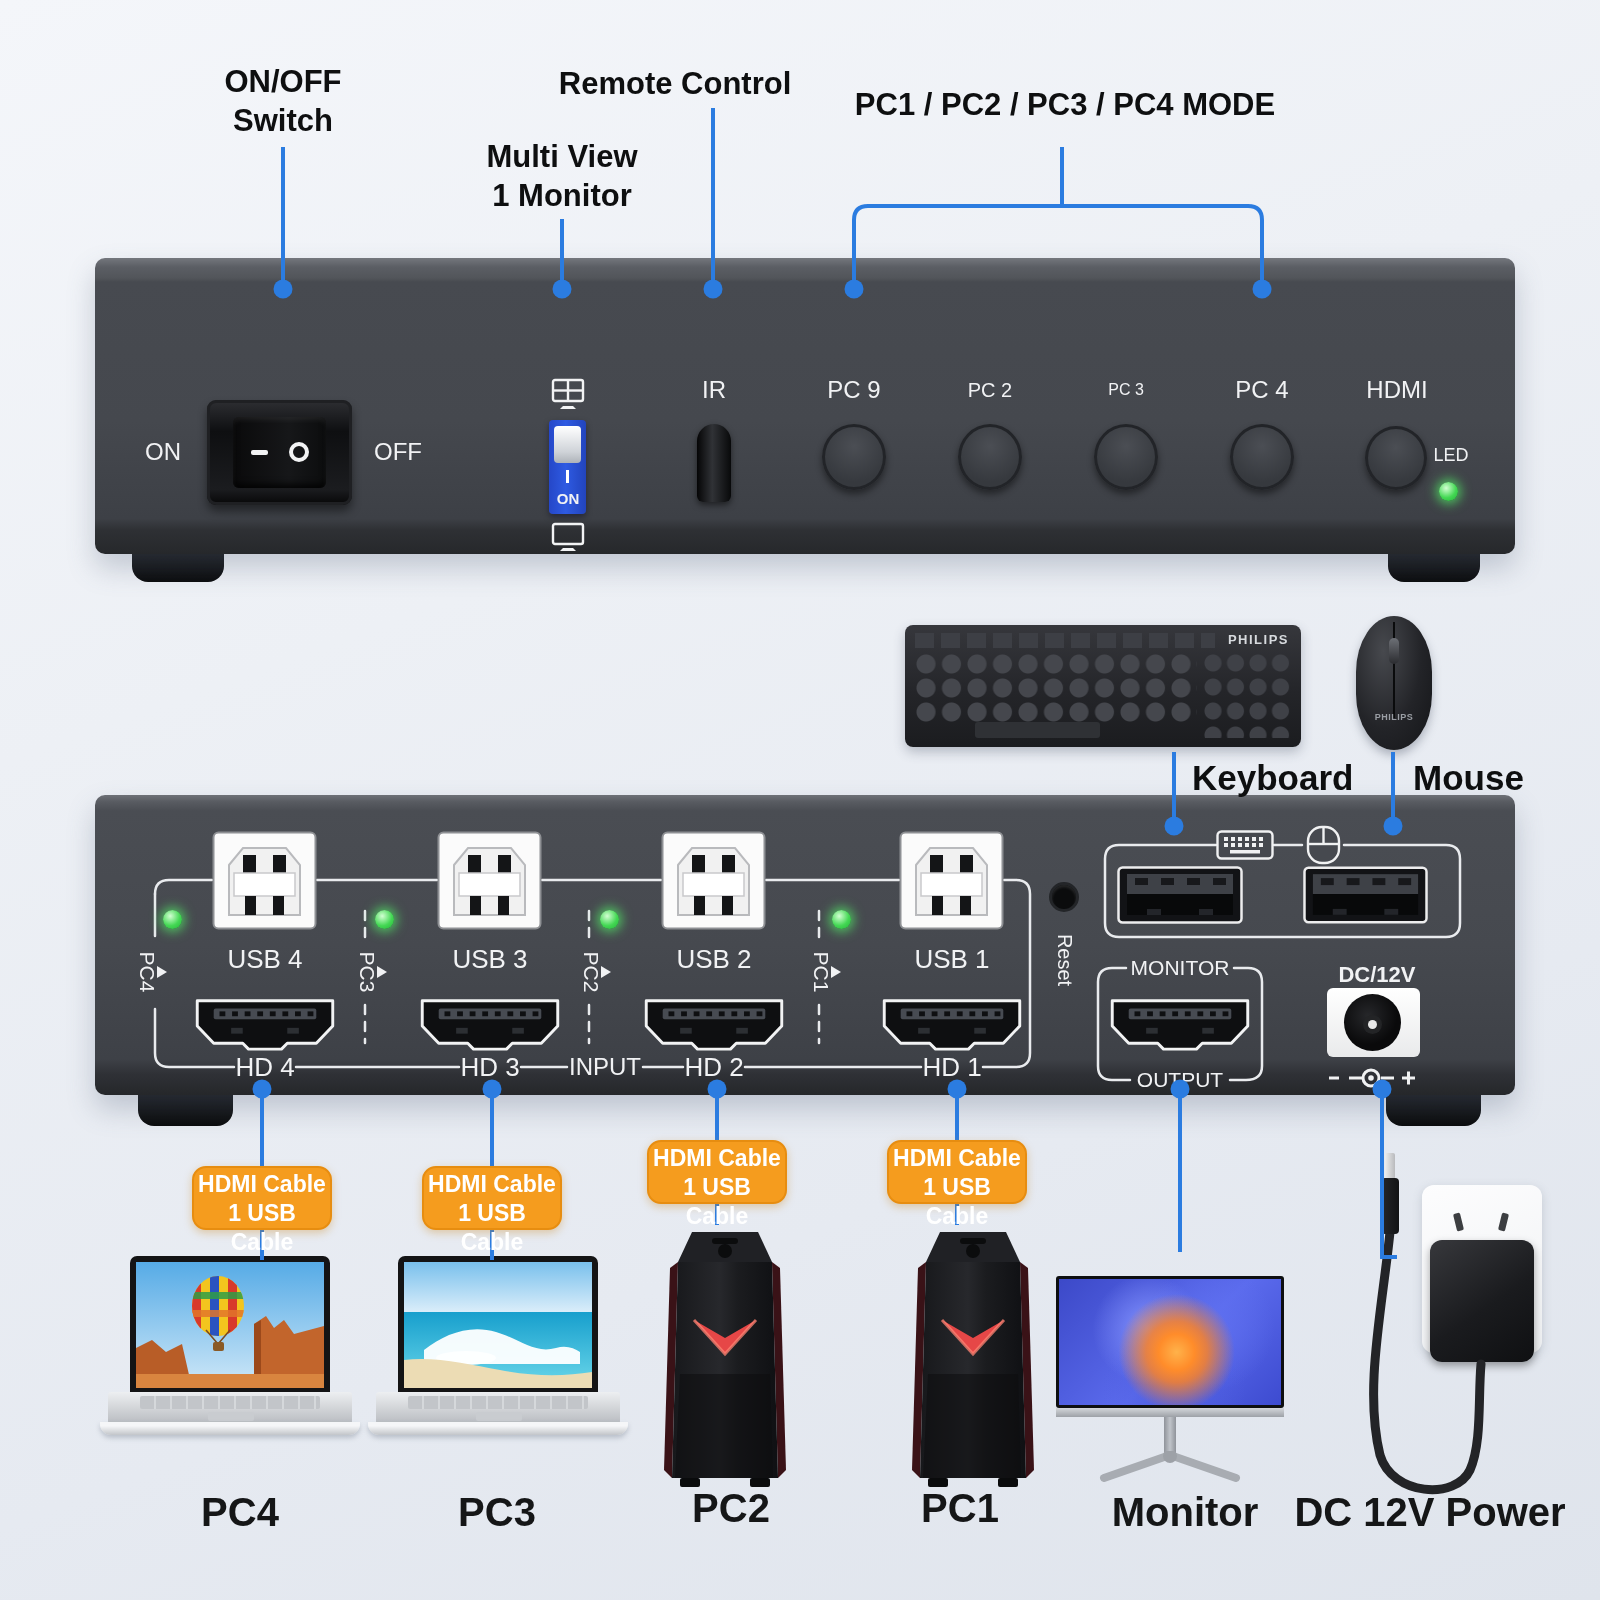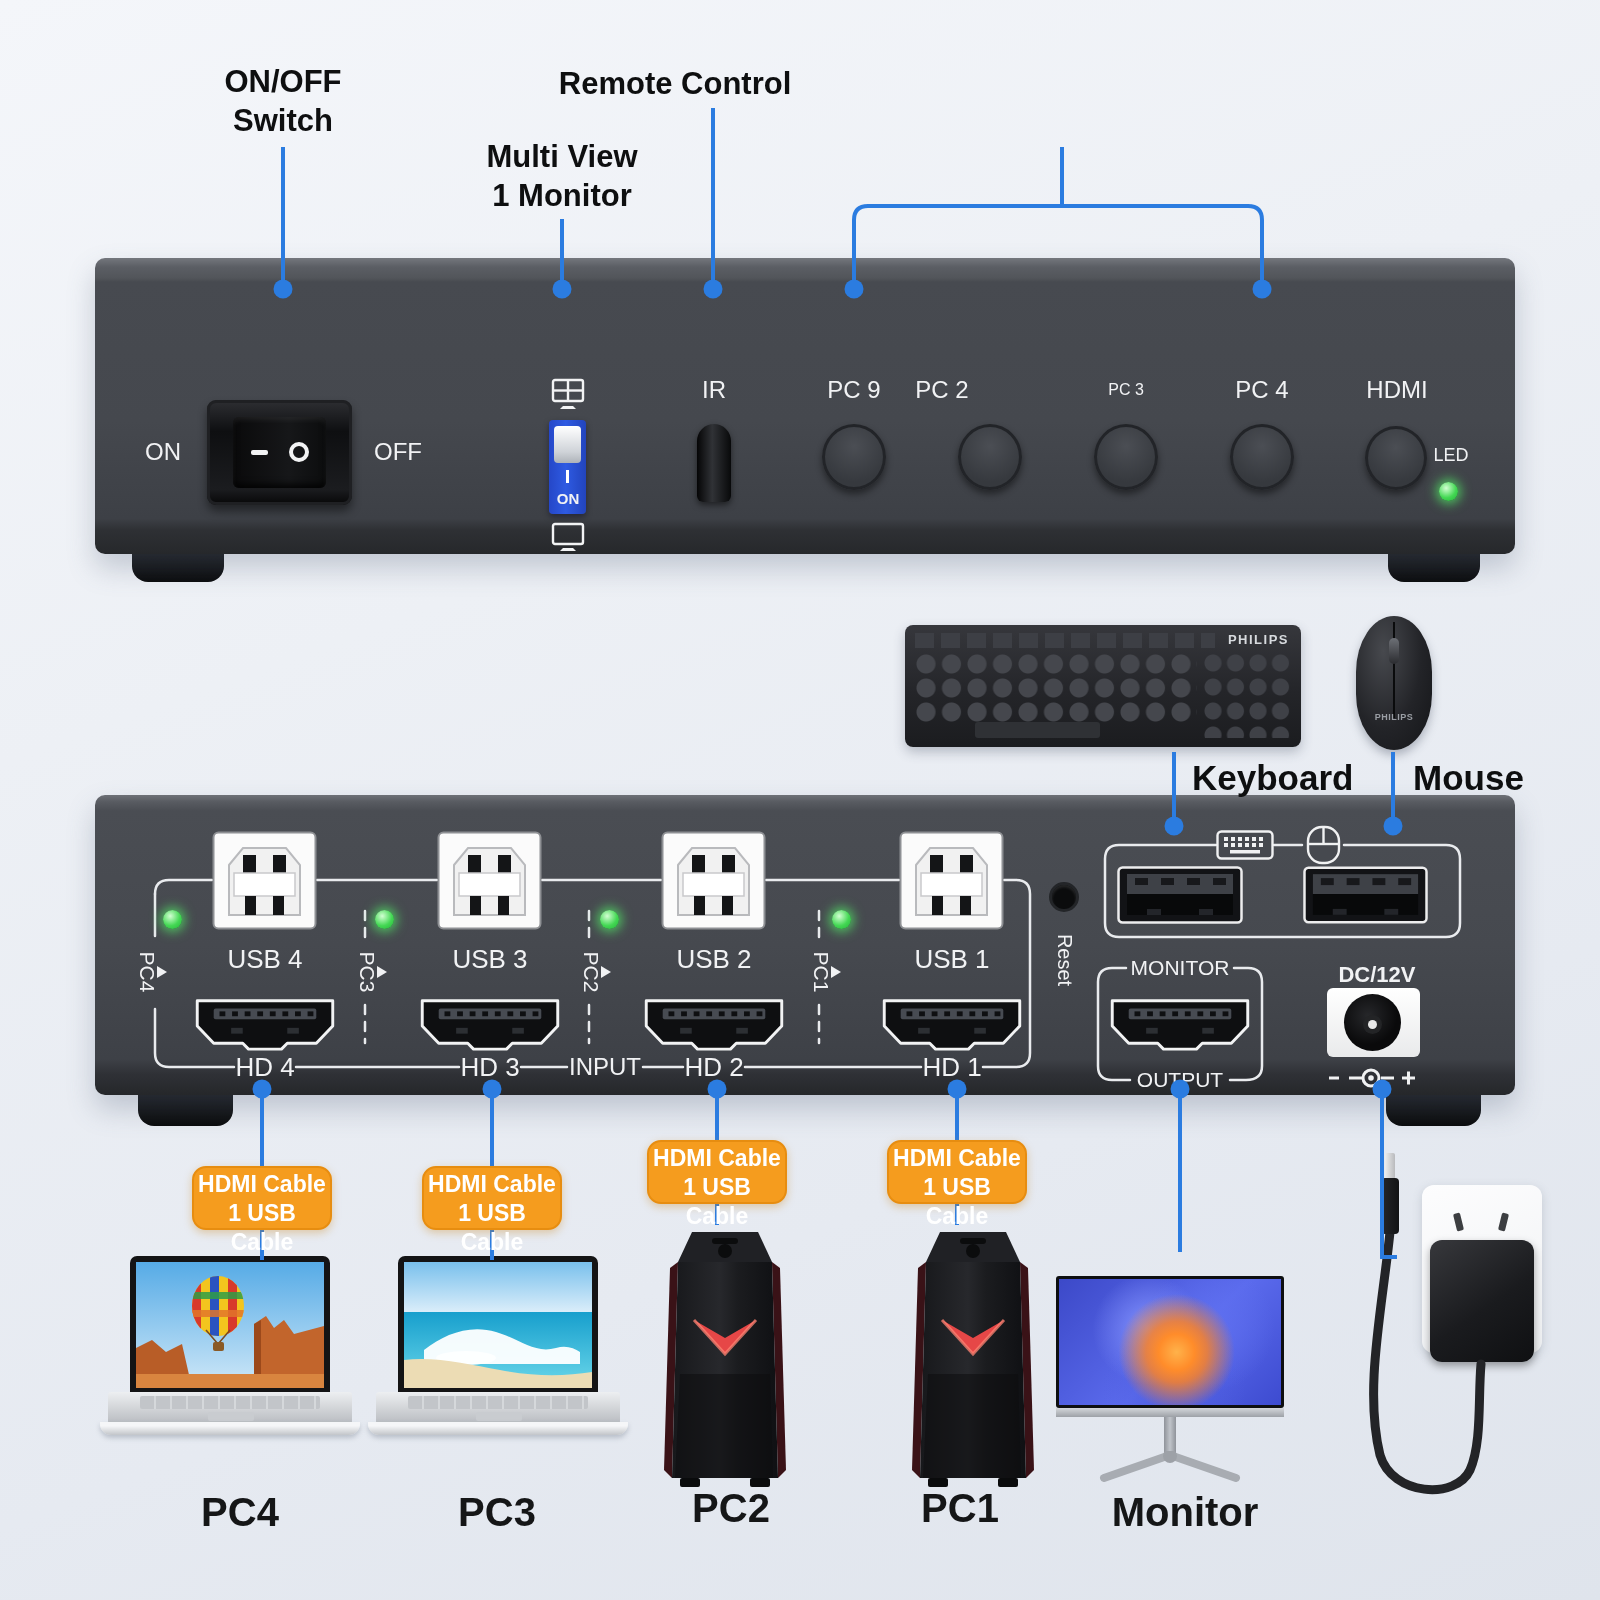--- a/index.html
+++ b/index.html
@@ -49,20 +49,21 @@
     <div>Switch</div>
   </div>
   <div class="cal" style="left:562px;top:176px">
     <div>Multi View</div>
     <div>1 Monitor</div>
   </div>
   <div class="cal" style="left:675px;top:83px">
     <div>Remote Control</div>
   </div>
   <div class="cal" style="left:1065px;top:104px">
+    <div>PC1 / PC2 / PC3 / PC4 MODE</div>
   </div>
 
   <svg class="overlay" width="1600" height="1600">
     <g stroke="#2B7CE0" stroke-width="4" fill="none">
       <line x1="283" y1="147" x2="283" y2="287"></line>
       <line x1="562" y1="219" x2="562" y2="287"></line>
       <line x1="713" y1="108" x2="713" y2="287"></line>
       <path d="M1062,147 V206"></path>
       <path d="M854,287 V220 Q854,206 868,206 H1248 Q1262,206 1262,220 V287"></path>
       <line x1="1174" y1="752" x2="1174" y2="823"></line>
@@ -125,21 +126,21 @@
     <svg class="abs" style="left:456px;top:264px" width="34" height="32" viewBox="0 0 34 32">
       <rect x="2" y="2" width="30" height="20" rx="2" stroke="#f2f3f4" stroke-width="2.4" fill="none"></rect>
       <path d="M12,26 L22,26 L25,29 L9,29 Z" fill="#f2f3f4"></path>
     </svg>
 
     <span class="ptext" style="left:619px;top:132px;font-size:24px">IR</span>
     <div class="abs" style="left:602px;top:166px;width:34px;height:78px;border-radius:17px 17px 6px 6px;
          background:linear-gradient(90deg,#050506,#303236 45%,#08090a);box-shadow:0 3px 6px rgba(0,0,0,.5)"></div>
 
     <span class="ptext" style="left:759px;top:132px;font-size:24px">PC 9</span>
-    <span class="ptext" style="left:847px;top:132px;font-size:24px">PC 2</span>
+    <span class="ptext" style="left:895px;top:132px;font-size:20px">PC 2</span>
     <span class="ptext" style="left:1031px;top:132px;font-size:16px">PC 3</span>
     <span class="ptext" style="left:1167px;top:132px;font-size:24px">PC 4</span>
     <div class="pcbtn" style="left:727px;top:166px"></div>
     <div class="pcbtn" style="left:863px;top:166px"></div>
     <div class="pcbtn" style="left:999px;top:166px"></div>
     <div class="pcbtn" style="left:1135px;top:166px"></div>
 
     <span class="ptext" style="left:1302px;top:132px;font-size:24px">HDMI</span>
     <div class="pcbtn" style="left:1270px;top:168px;width:62px;height:64px"></div>
     <span class="ptext" style="left:1356px;top:197px;font-size:18px">LED</span>
@@ -552,14 +553,15 @@
     </svg>
     <div class="abs" style="left:25px;top:13px;width:10px;height:26px;background:linear-gradient(90deg,#eceded,#b9babd);border-radius:2px"></div>
     <div class="abs" style="left:21px;top:38px;width:18px;height:56px;background:linear-gradient(90deg,#26272a,#121315);border-radius:4px"></div>
   </div>
 
   <span class="dev-lbl" style="left:240px;top:1512px">PC4</span>
   <span class="dev-lbl" style="left:497px;top:1512px">PC3</span>
   <span class="dev-lbl" style="left:731px;top:1508px">PC2</span>
   <span class="dev-lbl" style="left:960px;top:1508px">PC1</span>
   <span class="dev-lbl" style="left:1185px;top:1512px">Monitor</span>
+  <span class="dev-lbl" style="left:1430px;top:1512px">DC 12V Power</span>
 
 </div>
 
 </body></html>

